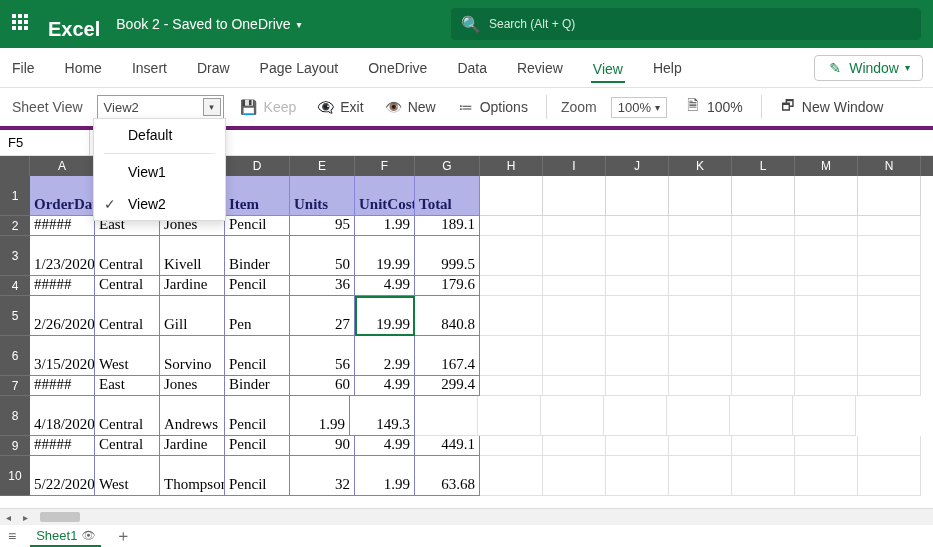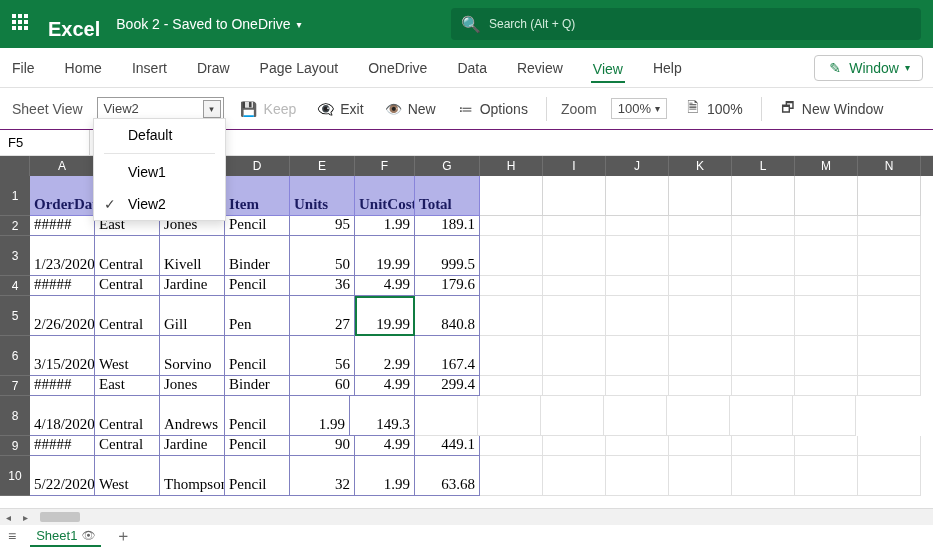--- a/index.html
+++ b/index.html
@@ -16,21 +16,21 @@
 .search-box input { background:transparent; border:none; outline:none; color:#d3ecdd; font-size:12px; width:100%; }
 .search-box input::placeholder { color:#d3ecdd; }
 
 
 .ribbon-tabs { height: 40px; border-bottom:1px solid #e1e1e1; display:flex; align-items:center; padding:0 10px; gap:26px; font-size:14px; color:#444; }
 .ribbon-tabs .tab { padding:6px 2px; cursor:pointer; }
 .ribbon-tabs .tab.active { color:#107c41; border-bottom:2px solid #107c41; padding-bottom:4px; position:relative; top:1px;}
 .editing-btn { margin-left:auto; border:1px solid #c8c8c8; border-radius:4px; padding:4px 12px; display:flex; align-items:center; gap:6px; color:#107c41; font-size:14px; cursor:pointer; }
 
 
-.toolbar { height:42px; border-bottom:1px solid #701a75; display:flex; align-items:center; padding:0 12px; gap:14px; font-size:14px; color:#444; position:relative;text-align:right; }
+.toolbar { height:42px; border-bottom:4px solid #701a75; display:flex; align-items:center; padding:0 12px; gap:14px; font-size:14px; color:#444; position:relative;text-align:right; }
 .tb-label { color:#555; }
 .view-select { width:127px; height:24px; border:1px solid #9b9b9b; display:flex; align-items:center; justify-content:space-between; padding:0 2px 0 6px; font-size:13px; background:#fff; cursor:pointer;}
 .view-select .select-btn { width:18px; height:18px; border:1px solid #9b9b9b; display:flex; align-items:center; justify-content:center; font-size:9px; background:#f3f3f3;}
 .tb-btn { display:flex; align-items:center; gap:6px; cursor:pointer; padding:2px 4px;}
 .tb-btn.disabled { color:#b8b8b8; }
 .tb-sep { width:1px; height:24px; background:#d9d9d9; }
 .zoom-field { border:1px solid #c8c8c8; padding:2px 6px; display:flex; align-items:center; gap:4px; font-size:13px;}
 .icon { width:16px; height:16px; display:inline-flex; align-items:center; justify-content:center; }
 
 

